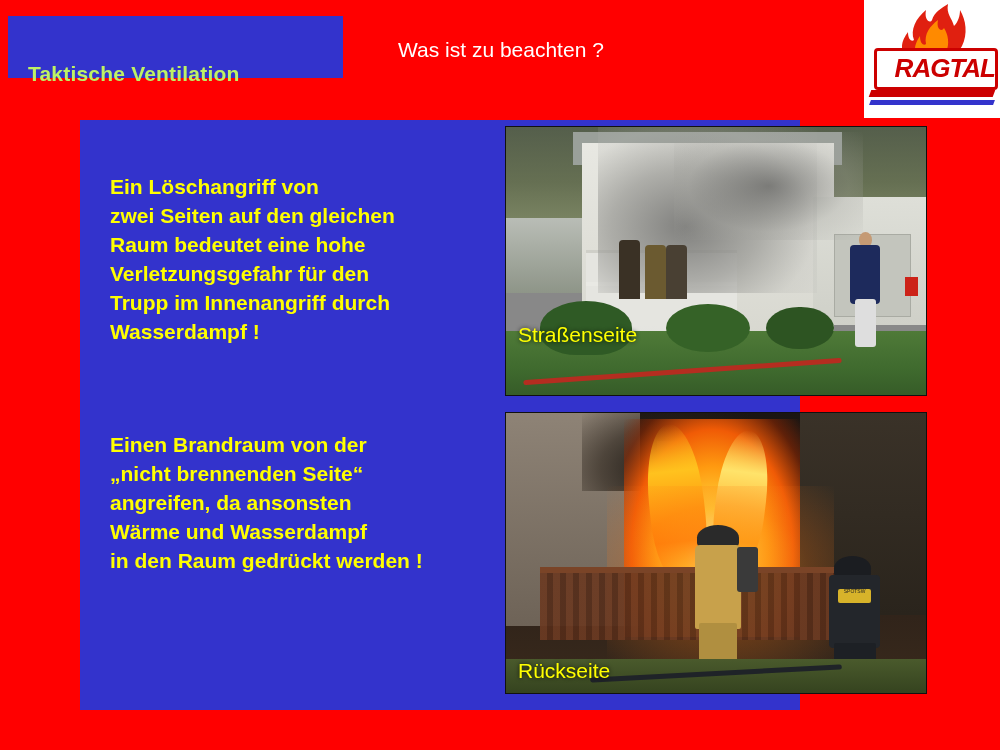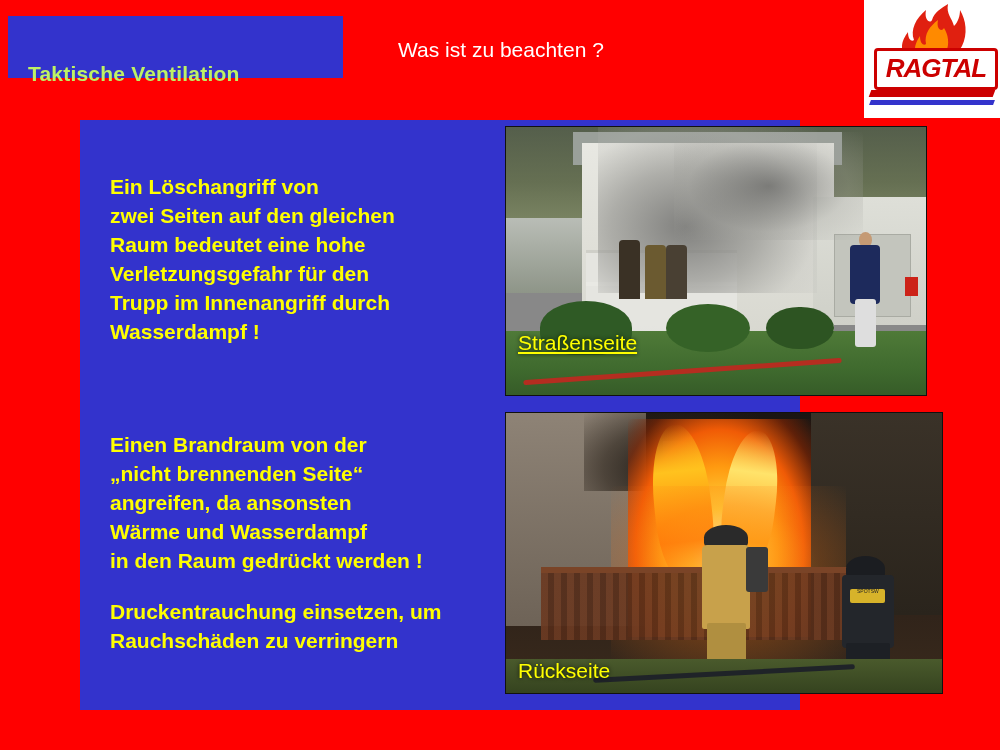--- a/index.html
+++ b/index.html
@@ -75,21 +75,21 @@
     top: 48px;
     width: 118px;
     height: 36px;
     border: 3px solid #cc0000;
     border-radius: 4px;
     color: #cc0000;
     font-size: 26px;
     font-weight: bold;
     font-style: italic;
     letter-spacing: -1px;
-    text-align: center;
+    text-align: right;
     line-height: 34px;
     background: #ffffff;
   }
   .logo-stripe1 {
     position: absolute;
     left: 6px;
     top: 90px;
     width: 124px;
     height: 7px;
     background: #cc0000;
@@ -139,33 +139,32 @@
     left: 425px;
     top: 6px;
     width: 420px;
     height: 268px;
   }
   .photo-bottom {
     left: 425px;
     top: 292px;
     width: 420px;
     height: 280px;
-    padding-left: 16px;
   }
   .photo-caption {
     position: absolute;
     left: 12px;
     bottom: 10px;
     color: #ffff00;
     font-size: 21px;
     font-weight: normal;
     text-shadow: 0 0 4px rgba(0,0,0,0.8);
     z-index: 40;
   }
-  .photo-top .photo-caption { bottom: 40px; text-decoration: underline; }
+  .photo-top .photo-caption { bottom: 48px; }
 
   
   .sky {
     position: absolute; left:0; top:0; width:100%; height:62%;
     background: linear-gradient(180deg,#cfd3cf 0%, #b9bdb6 55%, #8e9588 100%);
   }
   .trees {
     position: absolute; left: 0; top: 0; width: 100%; height: 34%;
     background: linear-gradient(180deg,#3f4a34 0%, #55603f 60%, #6d7852 100%);
     opacity: 0.85;
@@ -371,22 +370,20 @@
 zwei Seiten auf den gleichen
 Raum bedeutet eine hohe
 Verletzungsgefahr für den
 Trupp im Innenangriff durch
 Wasserdampf !</div>
   <div class="text-block block-2">Einen Brandraum von der
 „nicht brennenden Seite“
 angreifen, da ansonsten
 Wärme und Wasserdampf
 in den Raum gedrückt werden !</div>
-  <div class="text-block block-3">Druckentrauchung einsetzen, um
-Rauchschäden zu verringern</div>
 
   <div class="photo photo-top">
     <div class="sky"></div>
     <div class="trees"></div>
     <div class="house-roof"></div>
     <div class="house"></div>
     <div class="garage"></div>
     <div class="garage-door"></div>
     <div class="porch"></div>
     <div class="porch-rail"></div>

